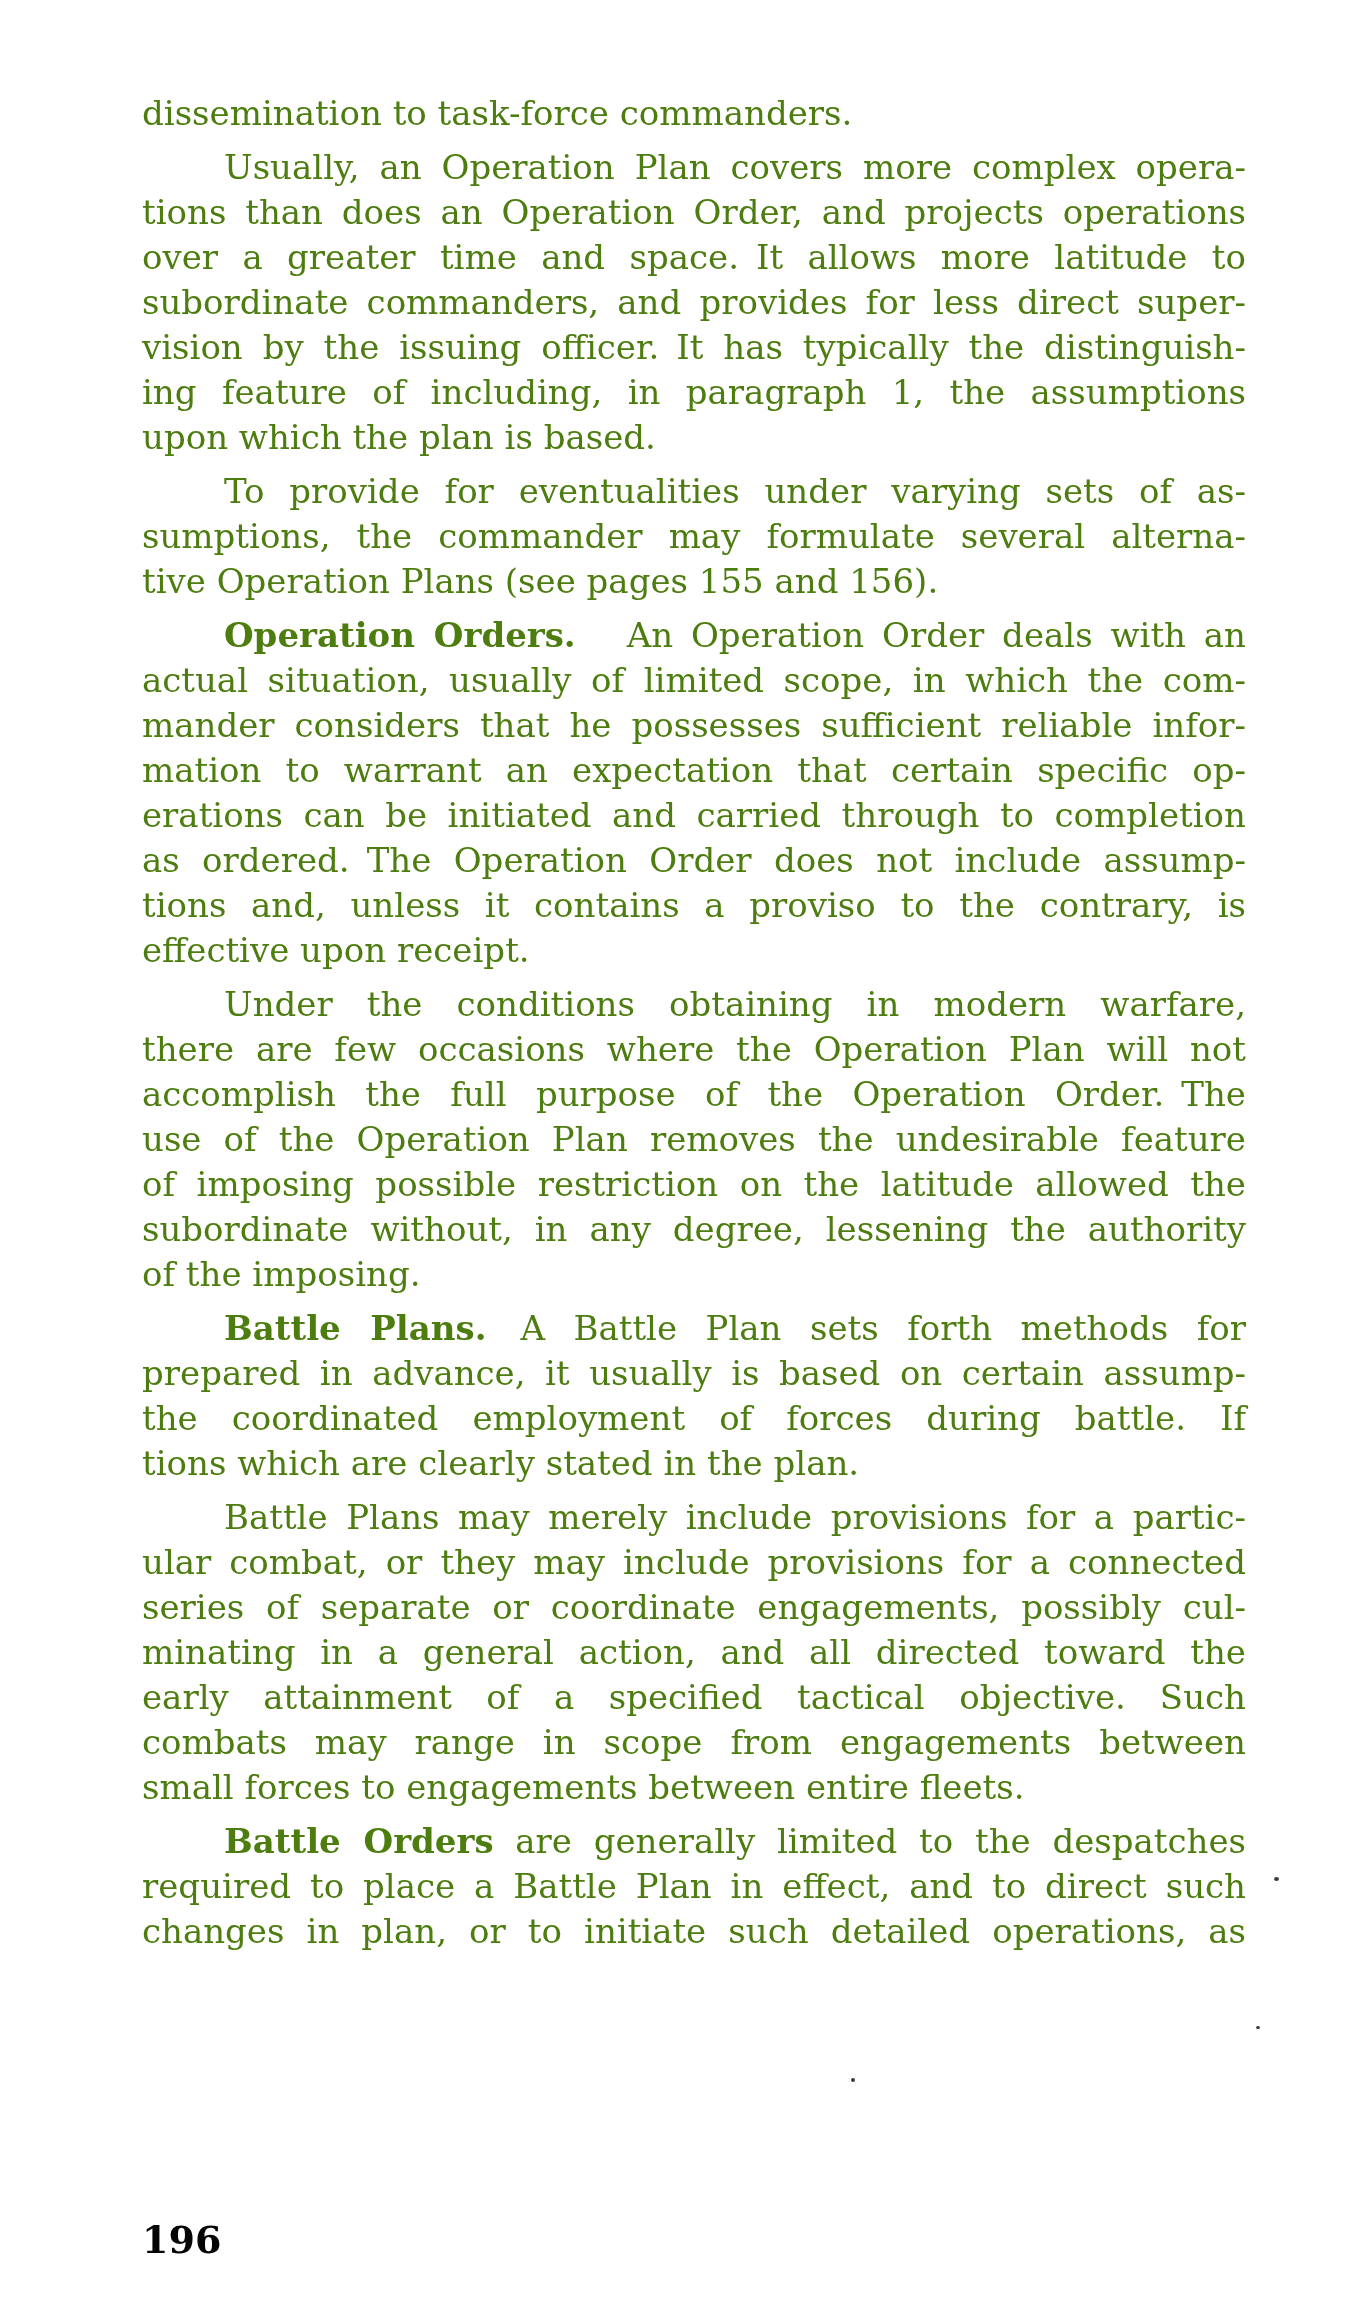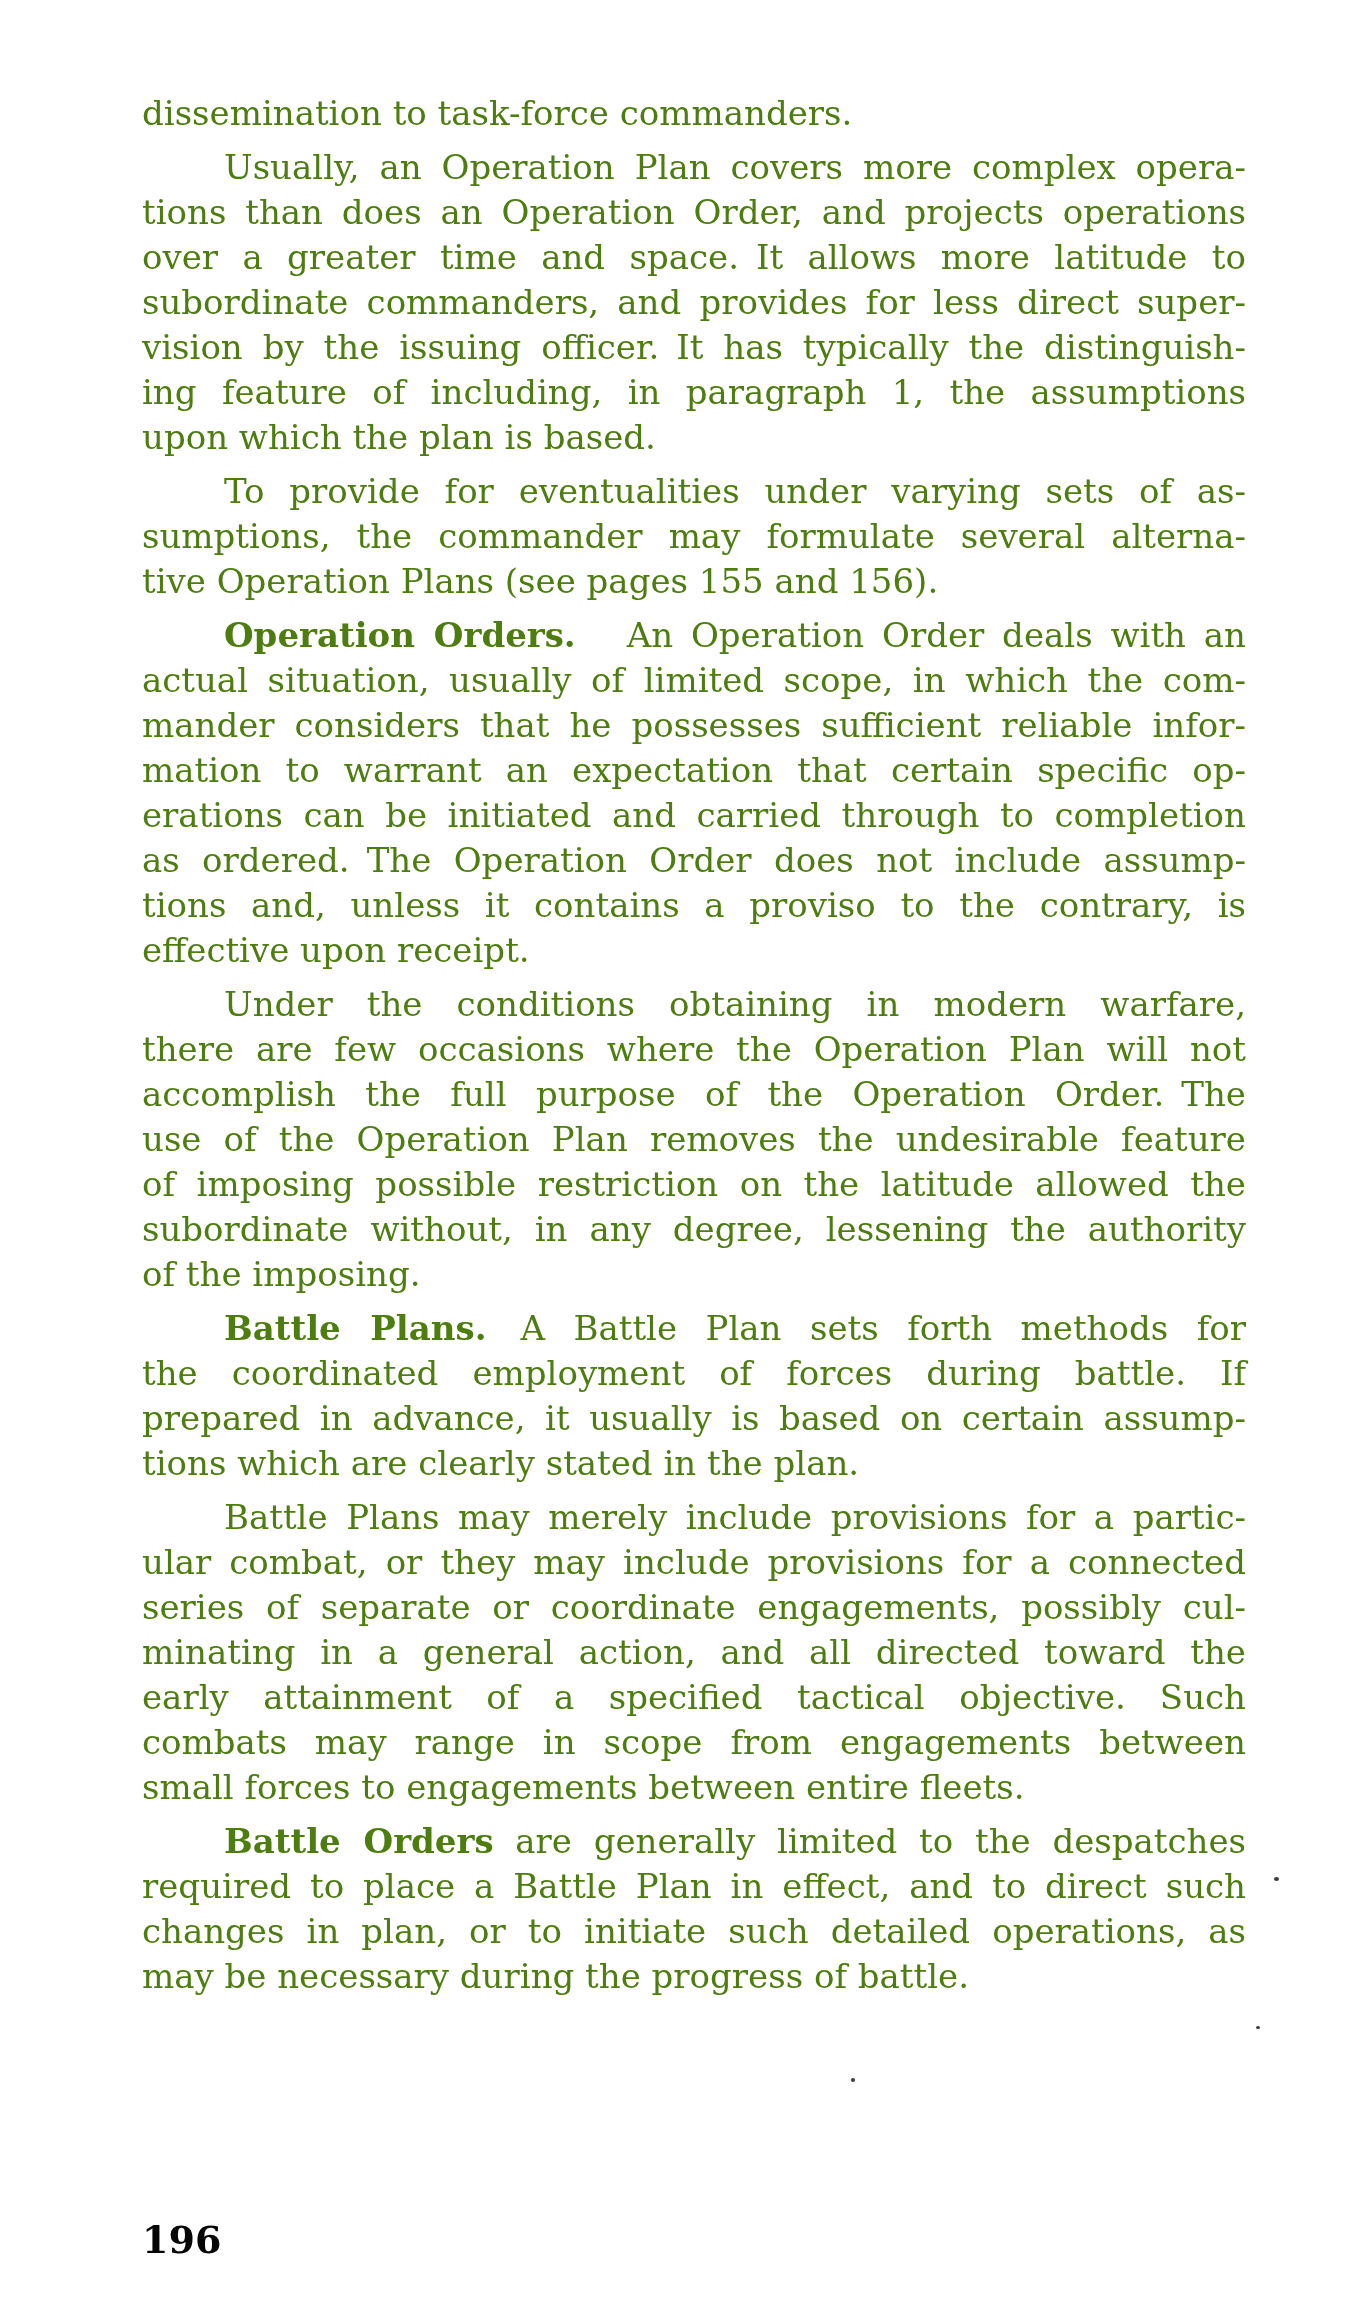--- a/index.html
+++ b/index.html
@@ -99,37 +99,36 @@
         <div class="line"><span class="r">Under the conditions obtaining in modern warfare,</span></div>
         <div class="line"><span class="r">there are few occasions where the Operation Plan will not</span></div>
         <div class="line"><span class="r">accomplish the full purpose of the Operation Order. The</span></div>
         <div class="line"><span class="r">use of the Operation Plan removes the undesirable feature</span></div>
         <div class="line"><span class="r">of imposing possible restriction on the latitude allowed the</span></div>
         <div class="line"><span class="r">subordinate without, in any degree, lessening the authority</span></div>
         <div class="line last"><span class="r">of the imposing.</span></div>
       </div>
       <div class="para indent">
         <div class="line"><span class="b">Battle Plans.</span><span class="r"> A Battle Plan sets forth methods for</span></div>
+        <div class="line"><span class="r">prepared in advance, it usually is based on certain assump-</span></div>
         <div class="line"><span class="r">the coordinated employment of forces during battle. If</span></div>
-        <div class="line"><span class="r">prepared in advance, it usually is based on certain assump-</span></div>
         <div class="line last"><span class="r">tions which are clearly stated in the plan.</span></div>
       </div>
       <div class="para indent">
         <div class="line"><span class="r">Battle Plans may merely include provisions for a partic-</span></div>
         <div class="line"><span class="r">ular combat, or they may include provisions for a connected</span></div>
         <div class="line"><span class="r">series of separate or coordinate engagements, possibly cul-</span></div>
         <div class="line"><span class="r">minating in a general action, and all directed toward the</span></div>
         <div class="line"><span class="r">early attainment of a specified tactical objective. Such</span></div>
         <div class="line"><span class="r">combats may range in scope from engagements between</span></div>
         <div class="line last"><span class="r">small forces to engagements between entire fleets.</span></div>
       </div>
       <div class="para indent">
         <div class="line"><span class="b">Battle Orders</span><span class="r"> are generally limited to the despatches</span></div>
         <div class="line"><span class="r">required to place a Battle Plan in effect, and to direct such</span></div>
         <div class="line"><span class="r">changes in plan, or to initiate such detailed operations, as</span></div>
-        <div class="line last"><span class="r">may be necessary during the progress of battle.</span></div>
       </div>
     </div>
   <div class="page-number">196</div>
 <div class="speck" style="left: 1274px; top: 1877px; width: 5px; height: 4px;"></div>
     <div class="speck" style="left: 1256px; top: 2026px; width: 4px; height: 3px;"></div>
     <div class="speck" style="left: 851px; top: 2078px; width: 4px; height: 4px;"></div>
   </div>
 
 </body></html>

